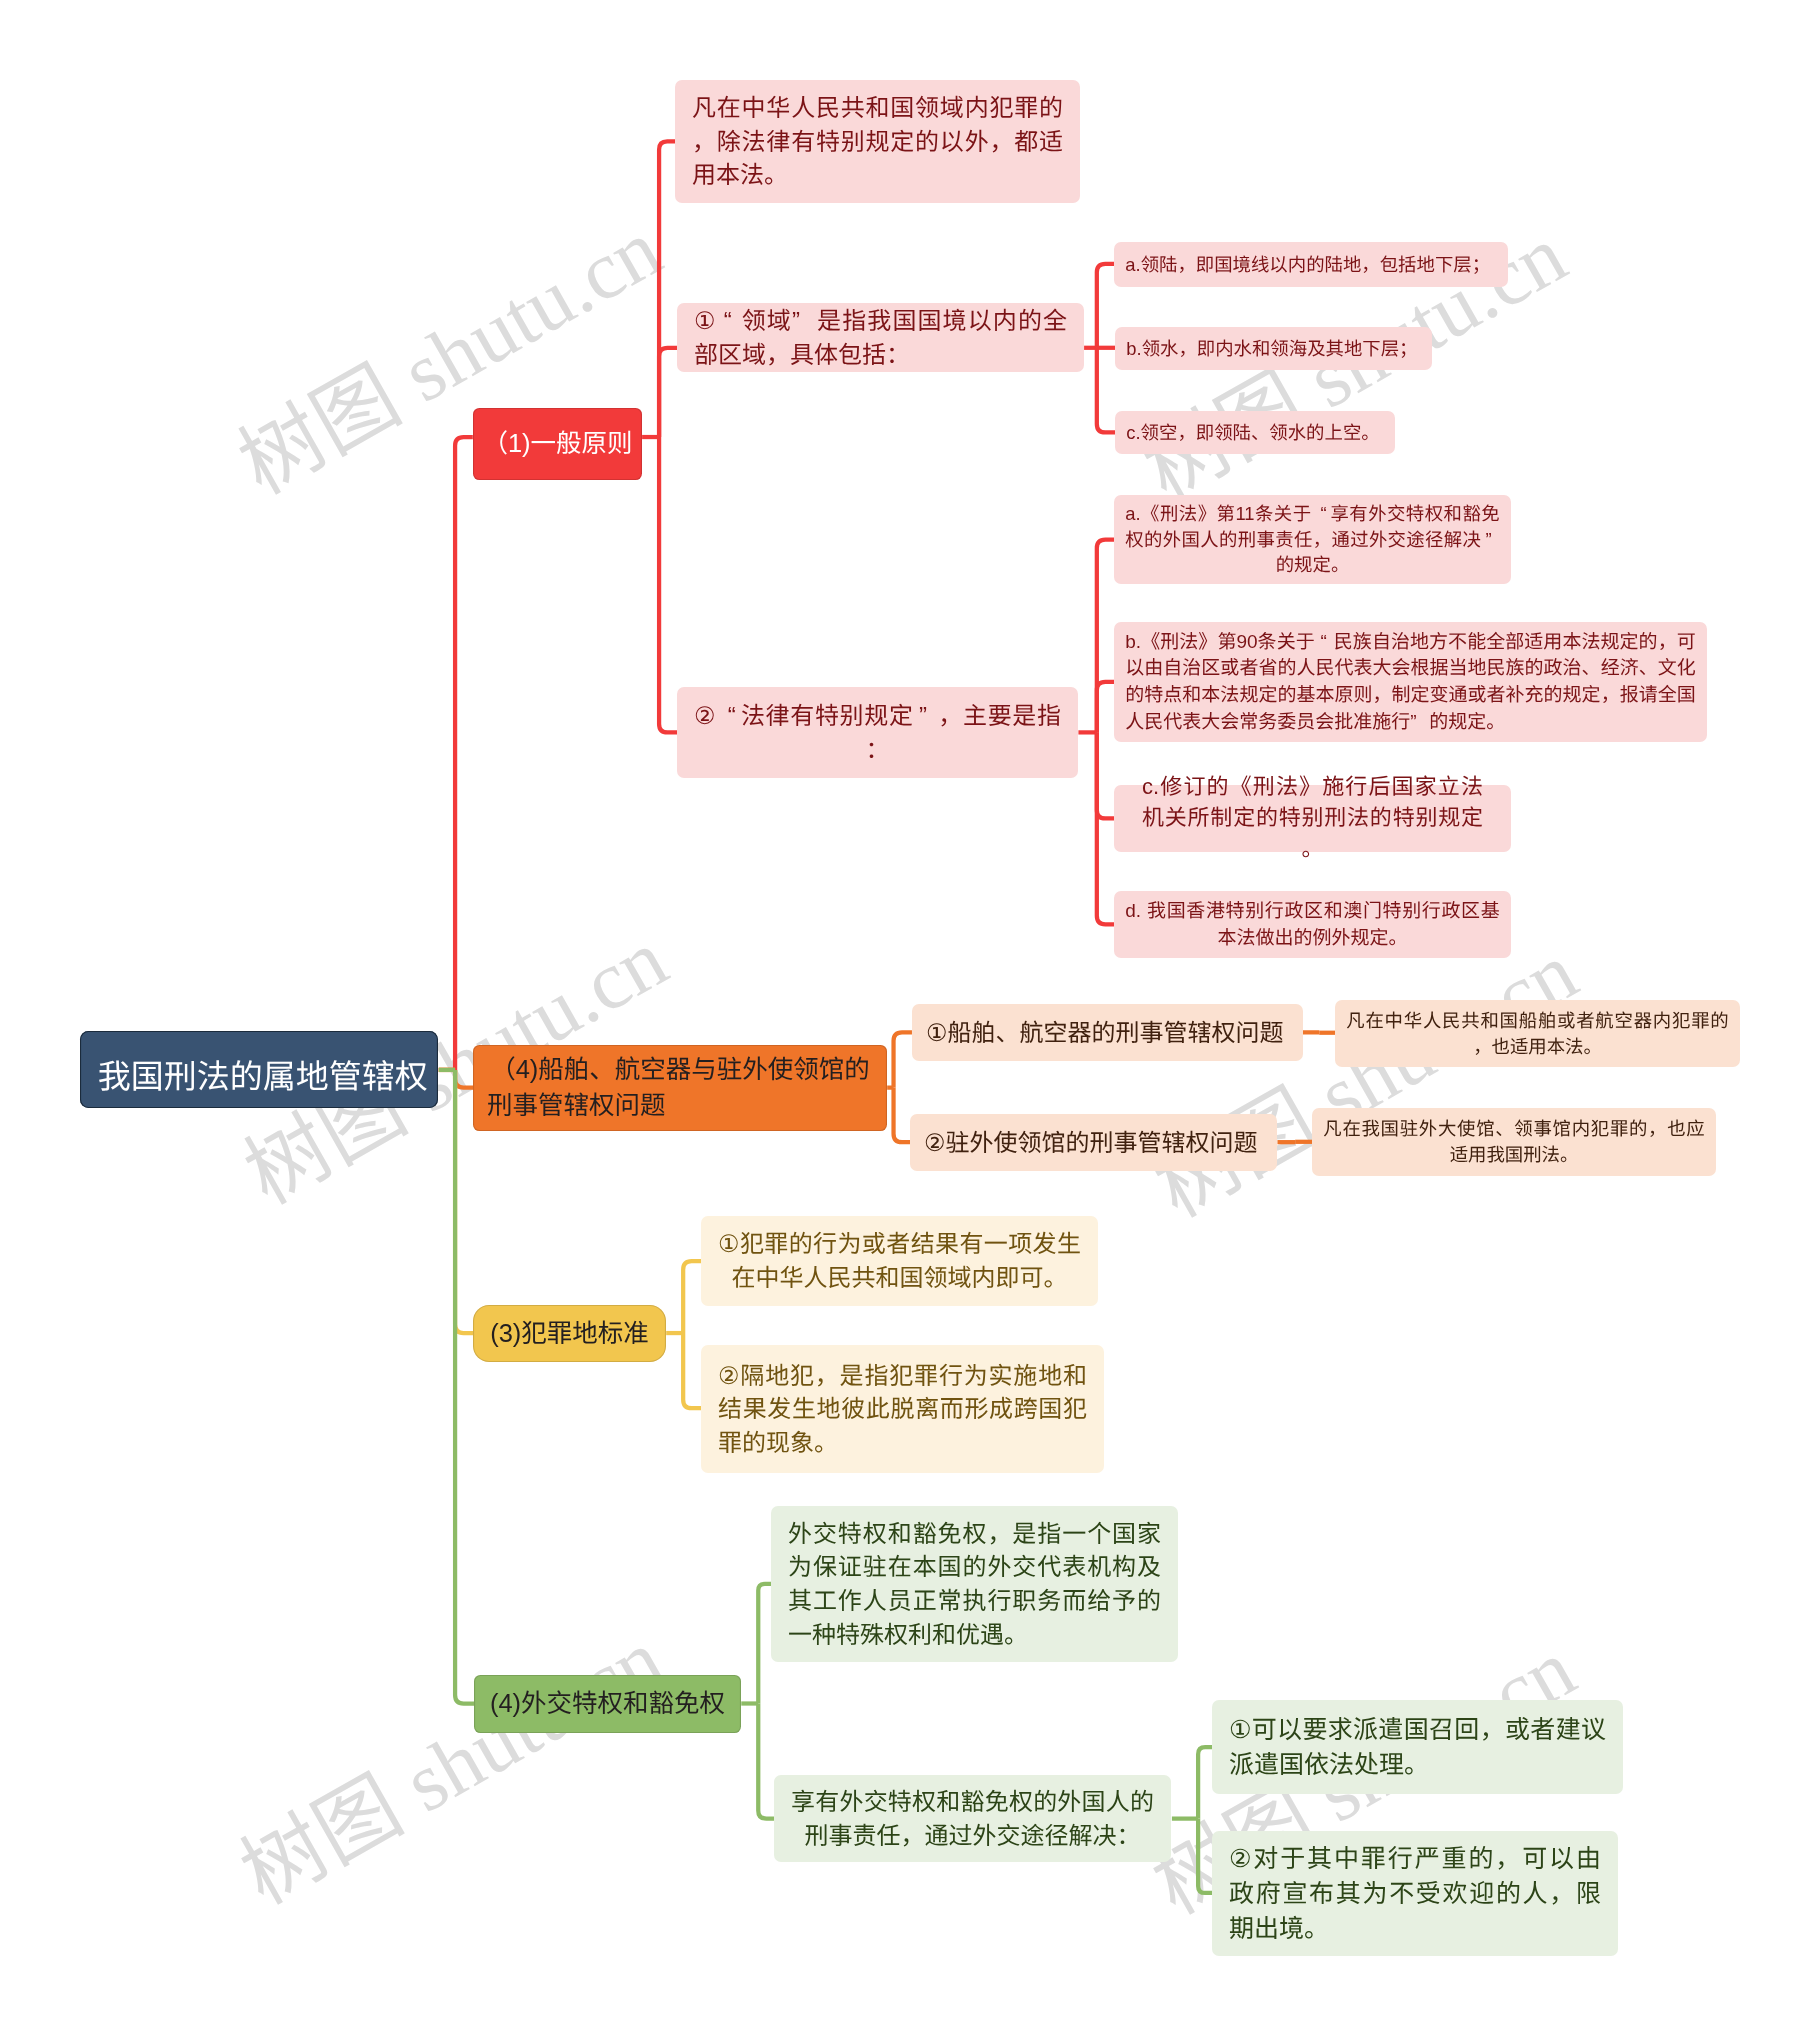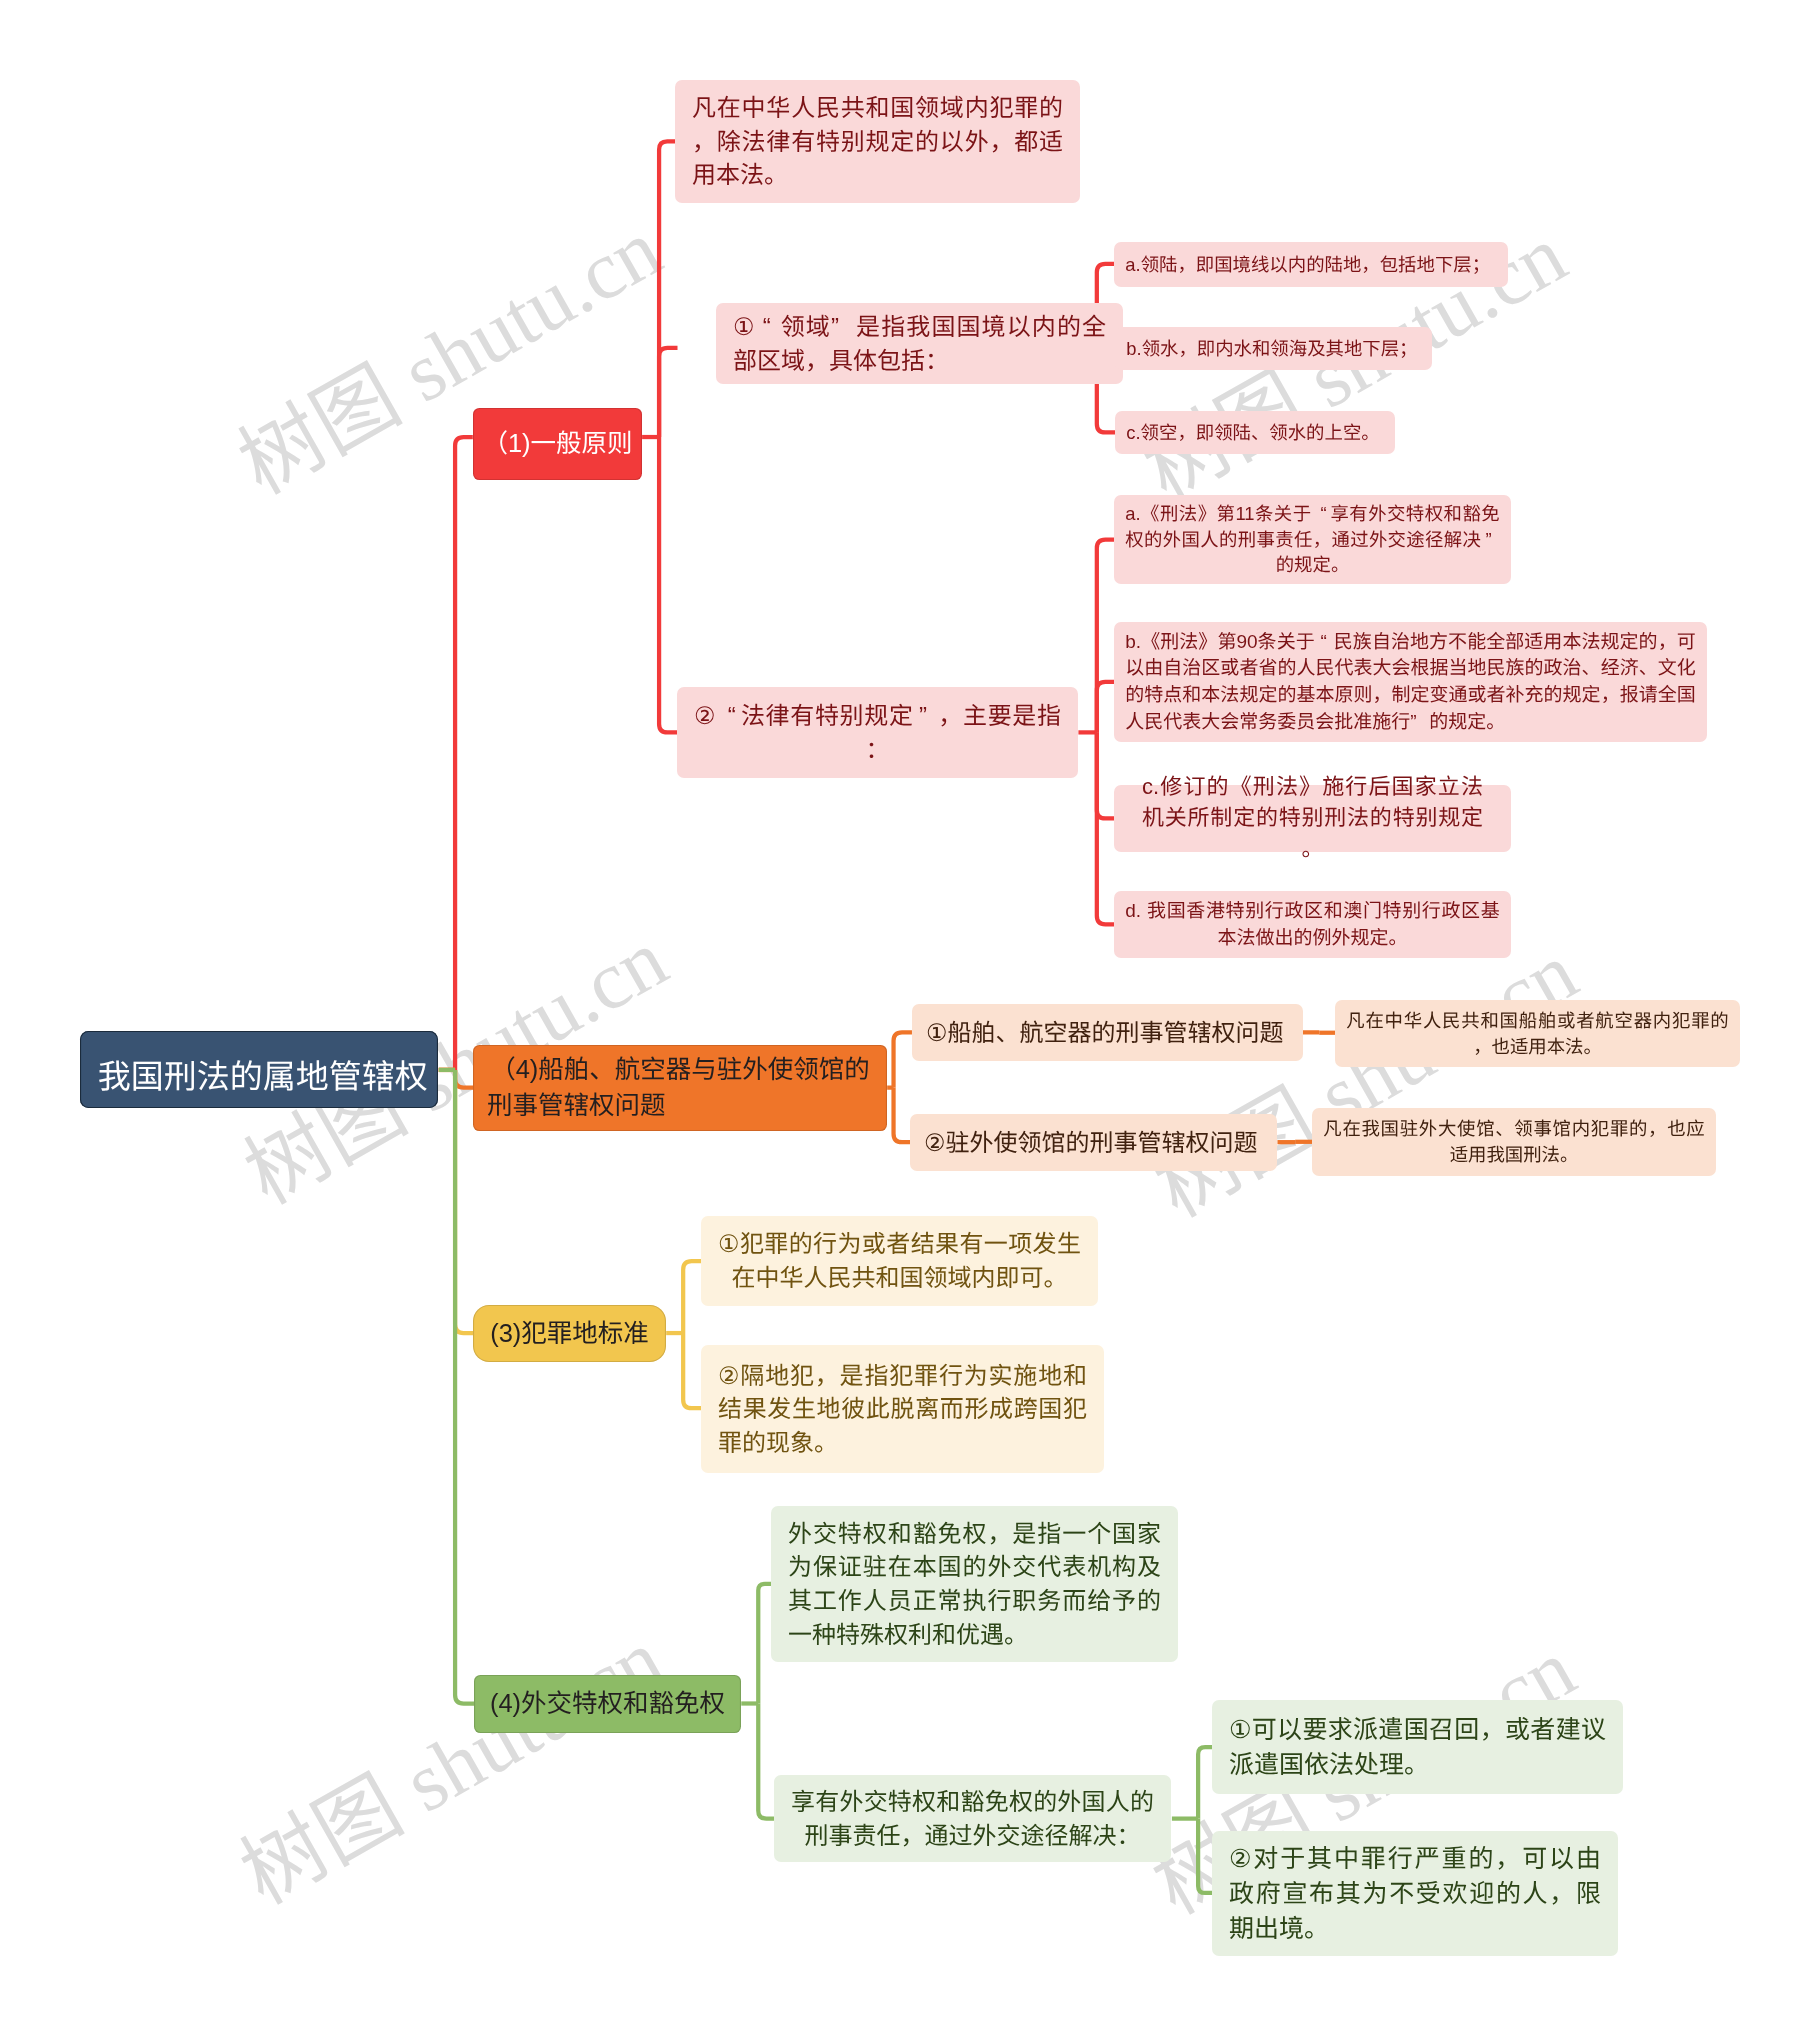--- a/index.html
+++ b/index.html
@@ -108,21 +108,21 @@
 
   <div class="node root" style="left:80px;top:1031px;width:358px;height:77px">
     <span class="t" style="font-size:33px;padding:0 0 0 17.7px;text-align-last:left;text-align:left">我国刑法的属地管辖权</span>
   </div>
   <div class="node lvl1 red solid" style="left:473px;top:408px;width:169px;height:72px">
     <span class="t" style="font-size:25.5px;padding:0 5.7px;text-align-last:center">（1)一般原则</span>
   </div>
   <div class="node lvl2 red" style="left:675px;top:80px;width:405px;height:123px">
     <span class="t" style="font-size:24px;padding:0 17px;text-align-last:left">凡在中华人民共和国领域内犯罪的，除法律有特别规定的以外，都适用本法。</span>
   </div>
-  <div class="node lvl2 red" style="left:716px;top:303px;width:407px;height:81px">
+  <div class="node lvl2 red" style="left:677px;top:303px;width:407px;height:69px">
     <span class="t" style="font-size:24px;padding:0 17px;text-align-last:left">①<span class="fwq o">“</span>领域<span class="fwq c">”</span>是指我国国境以内的全部区域，具体包括：</span>
   </div>
   <div class="node lvl3 red" style="left:1114px;top:242px;width:394px;height:45px">
     <span class="t" style="font-size:18.4px;padding:0 11.3px;text-align-last:left">a.领陆，即国境线以内的陆地，包括地下层；</span>
   </div>
   <div class="node lvl3 red" style="left:1115px;top:327px;width:317px;height:43px">
     <span class="t" style="font-size:18.4px;padding:0 11.3px;text-align-last:left">b.领水，即内水和领海及其地下层；</span>
   </div>
   <div class="node lvl3 red" style="left:1115px;top:411px;width:280px;height:43px">
     <span class="t" style="font-size:18.4px;padding:0 11.3px;text-align-last:left">c.领空，即领陆、领水的上空。</span>

